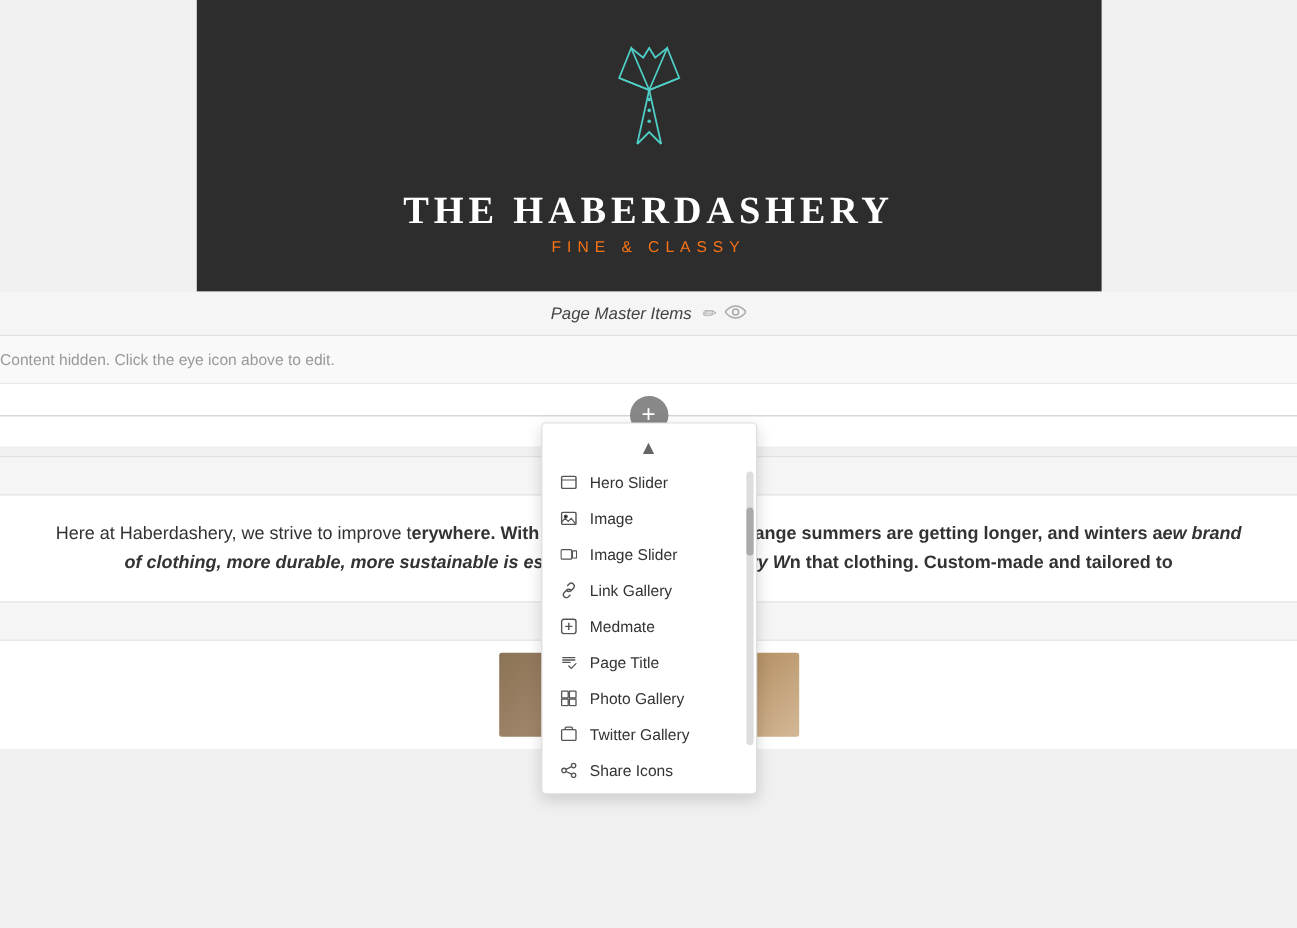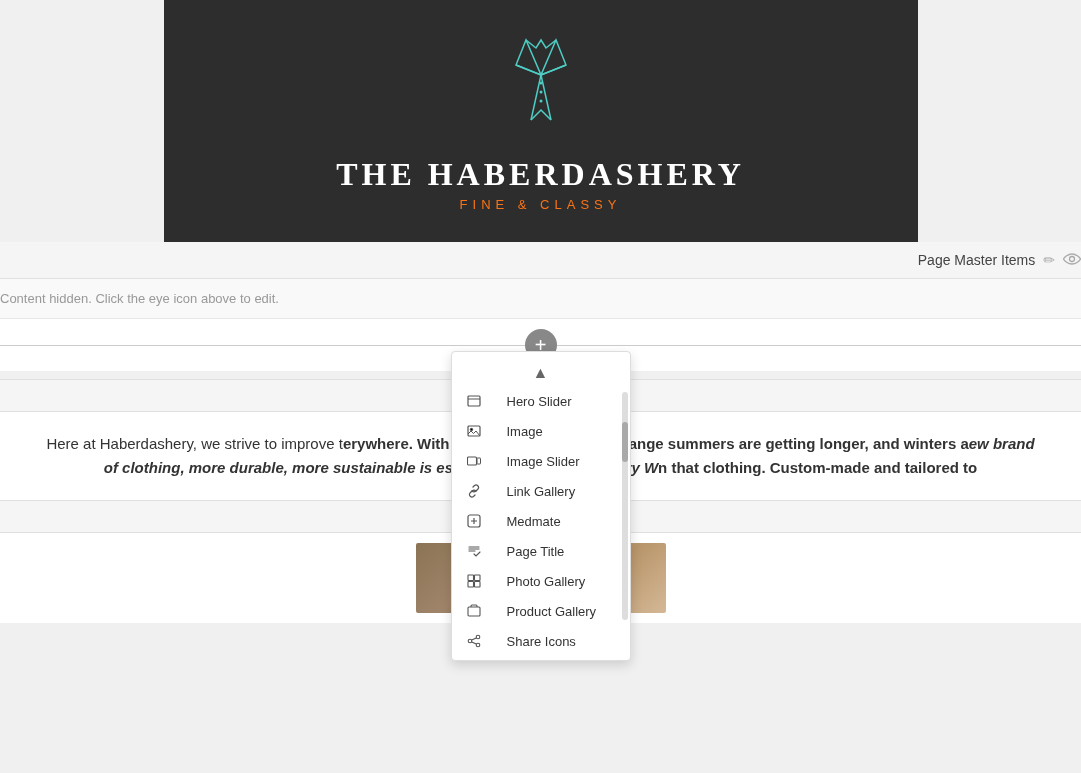--- a/index.html
+++ b/index.html
@@ -44,23 +44,24 @@
       text-align: center;
       margin-top: 4px;
     }
 
     
     .page-master-bar {
       background: #f5f5f5;
       border-bottom: 1px solid #e0e0e0;
       display: flex;
       align-items: center;
-      justify-content: flex-end;
+      justify-content: center;
       padding: 10px 0;
       gap: 8px;
+      font-style: italic;
     }
 
     .page-master-label {
       font-size: 14px;
       color: #444;
       font-weight: 500;
     }
 
     .page-master-icon {
       color: #aaa;
@@ -139,21 +140,21 @@
       display: flex;
       justify-content: center;
       padding: 8px 0 4px;
       color: #666;
       font-size: 16px;
     }
 
     .dropdown-item {
       display: flex;
       align-items: center;
-      gap: 25px;
+      gap: 10px;
       padding: 7px 14px;
       cursor: pointer;
       font-size: 13px;
       color: #333;
     }
 
     .dropdown-item .item-icon {
       width: 16px;
       height: 16px;
       display: flex;
@@ -395,21 +396,21 @@
       <span>Photo Gallery</span>
     </div>
 
     <div class="dropdown-item">
       <span class="item-icon">
         <svg width="14" height="14" viewBox="0 0 14 14">
             <rect x="1" y="3" width="12" height="9" rx="1" stroke="#555" stroke-width="1.1" fill="none"></rect>
             <path d="M4 3V2a1 1 0 0 1 1-1h4a1 1 0 0 1 1 1v1" stroke="#555" stroke-width="1.1" fill="none"></path>
           </svg>
       </span>
-      <span>Product Gallery</span>
+      <span>Twitter Gallery</span>
     </div>
 
     <div class="dropdown-item">
       <span class="item-icon">
         <svg width="14" height="14" viewBox="0 0 14 14">
             <circle cx="11" cy="3" r="1.8" stroke="#555" stroke-width="1.1" fill="none"></circle>
             <circle cx="11" cy="11" r="1.8" stroke="#555" stroke-width="1.1" fill="none"></circle>
             <circle cx="3" cy="7" r="1.8" stroke="#555" stroke-width="1.1" fill="none"></circle>
             <path d="M4.7 6.1L9.3 3.9M4.7 7.9l4.6 2.2" stroke="#555" stroke-width="1.1"></path>
           </svg>

